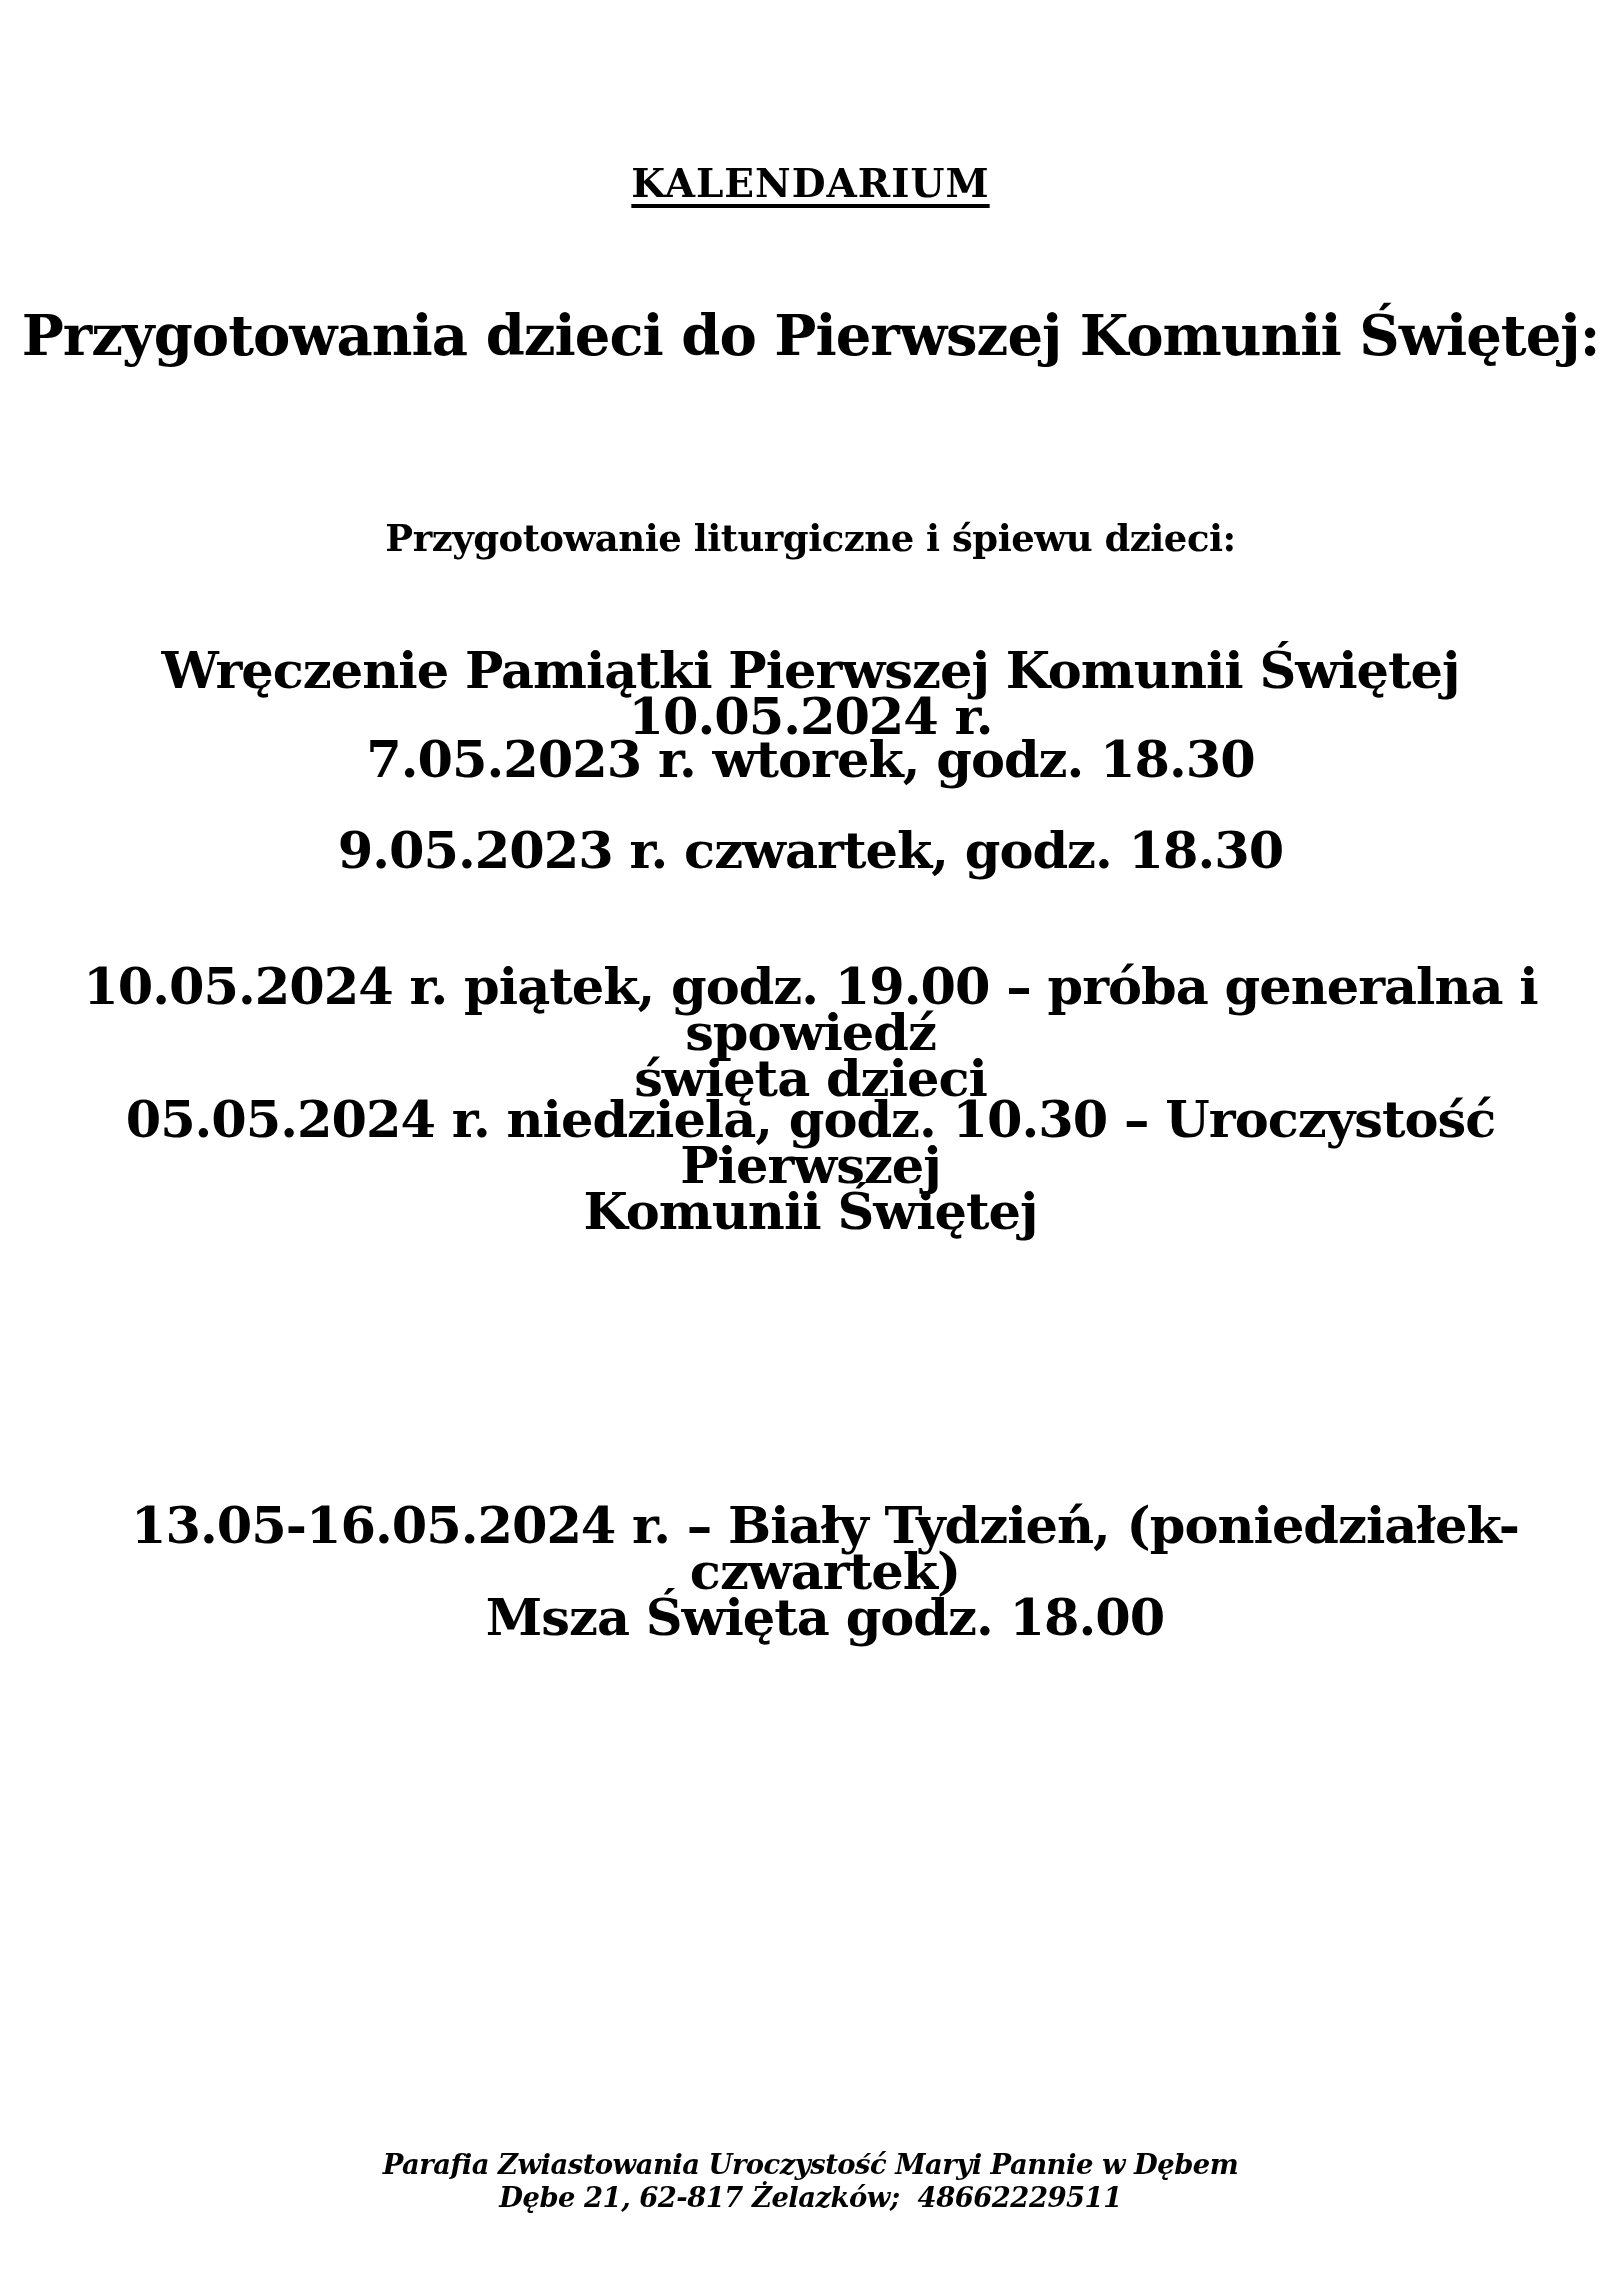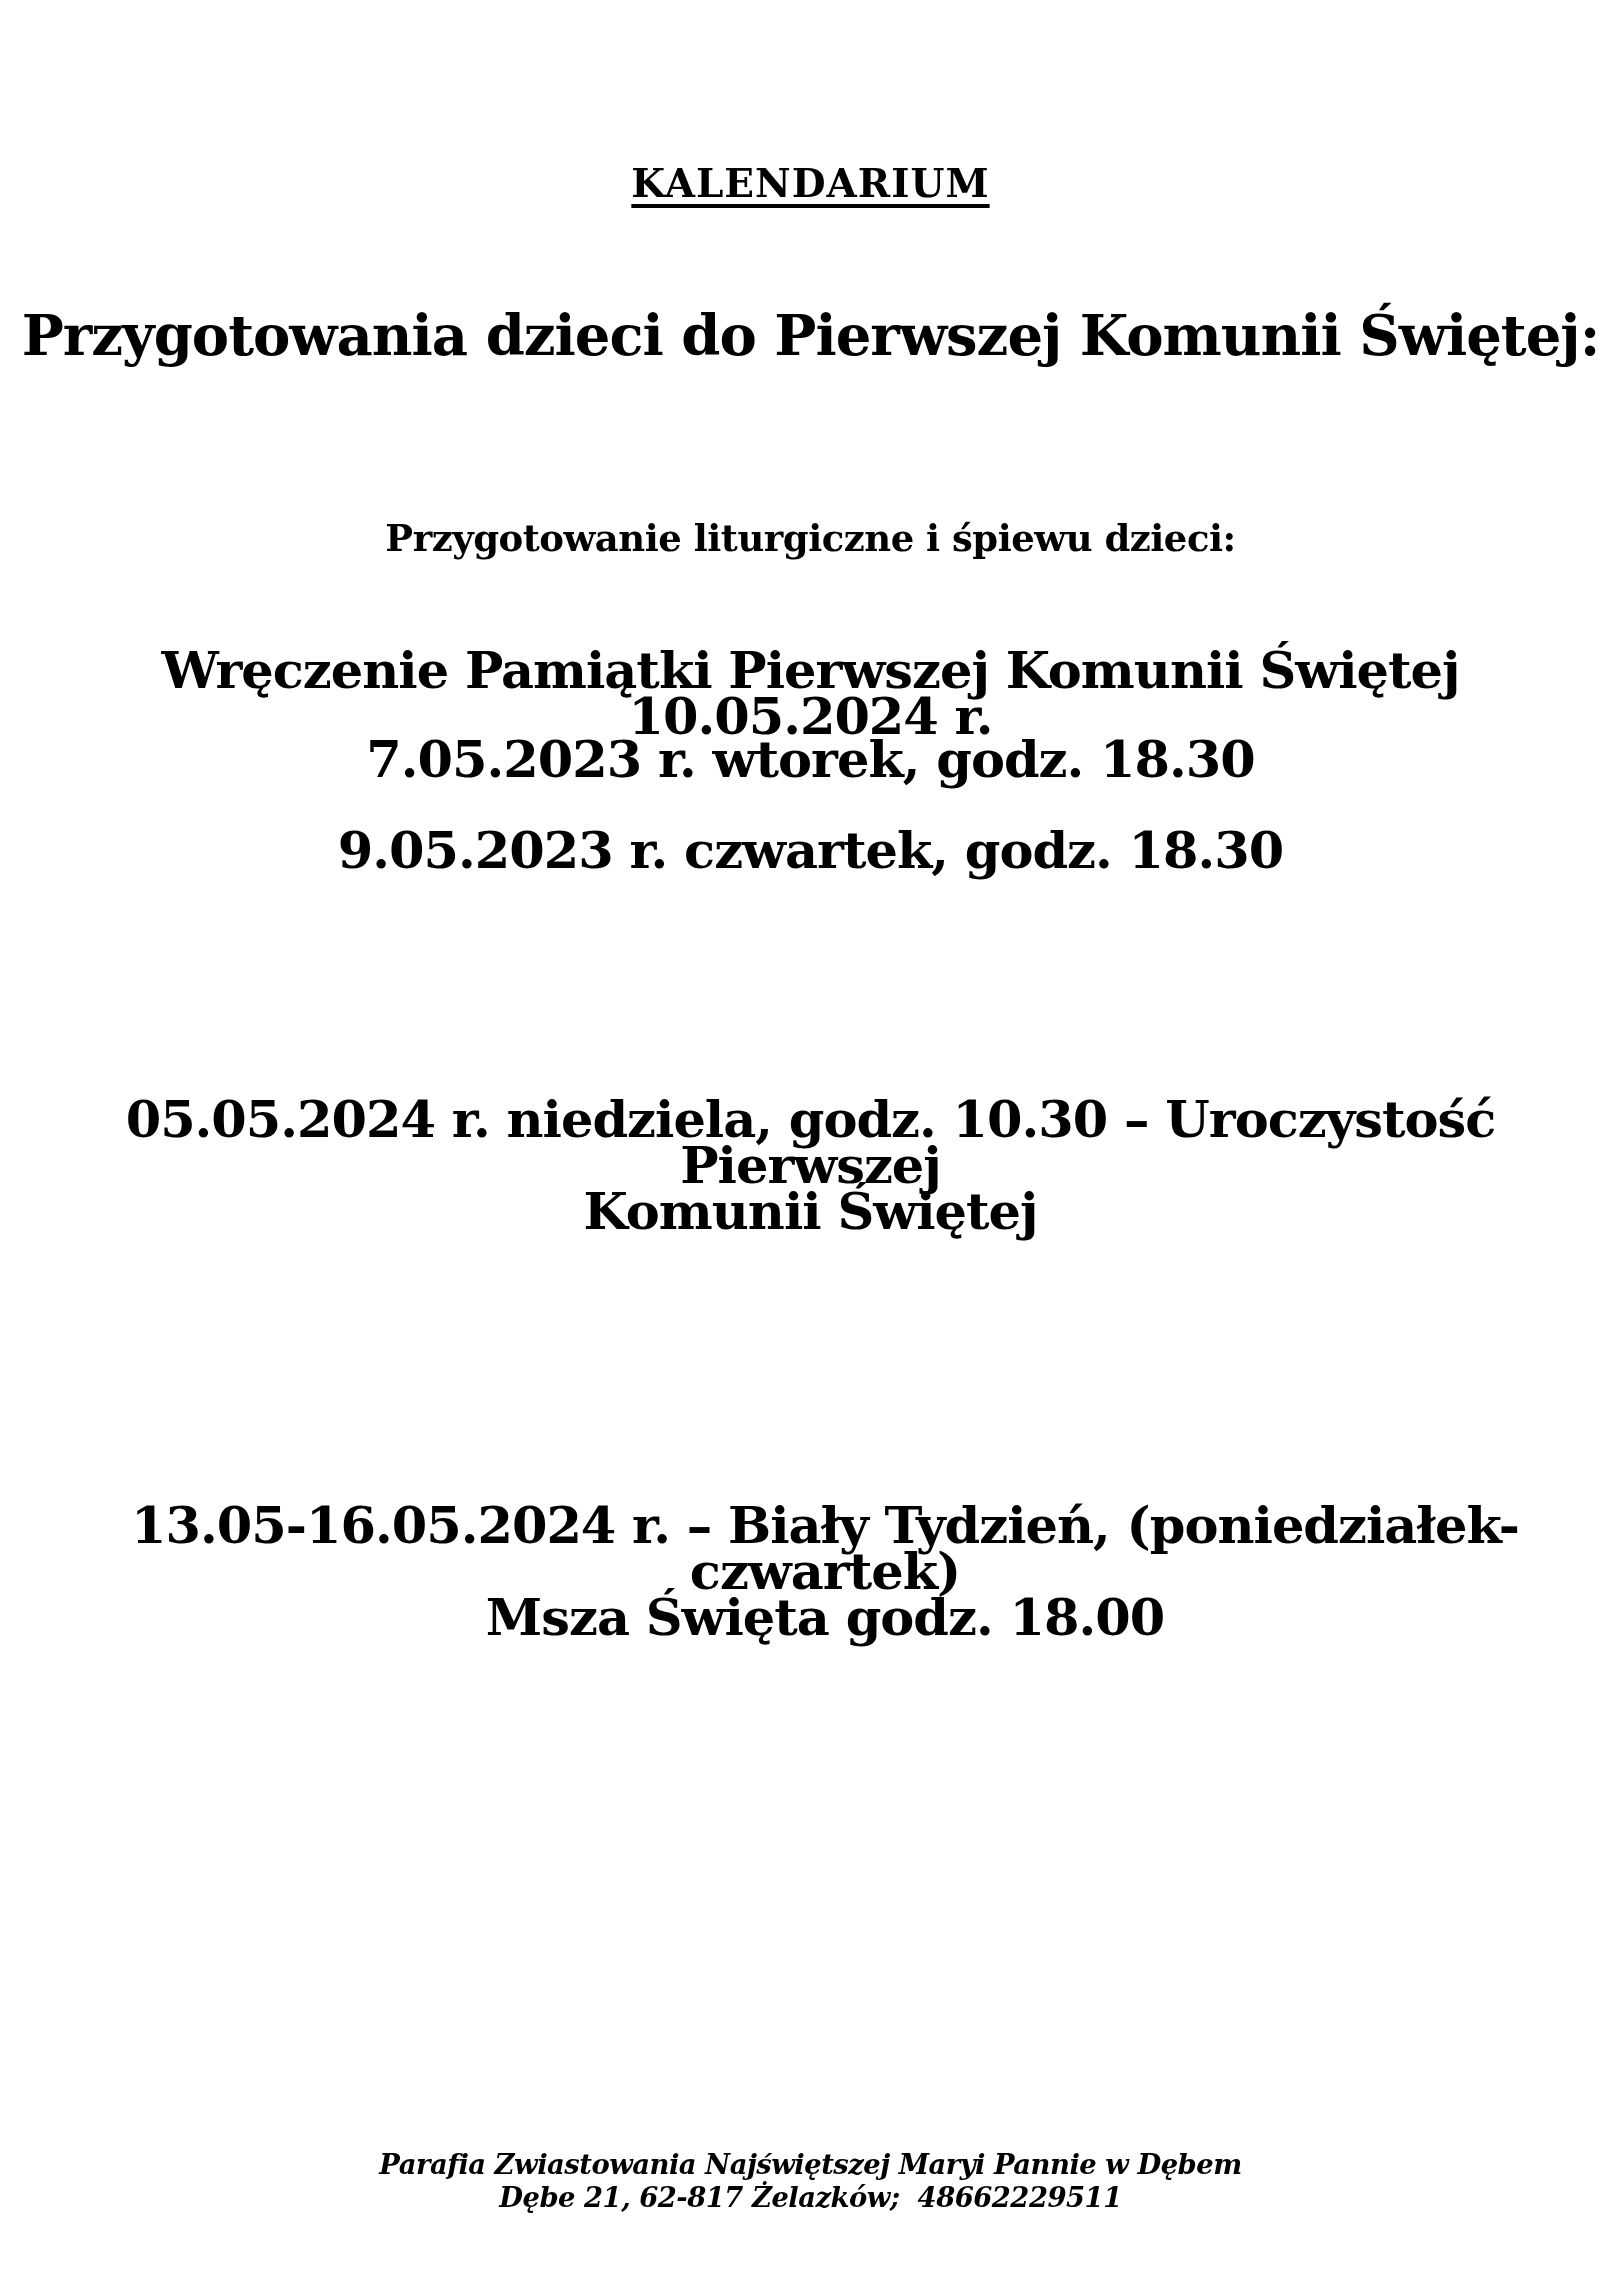--- a/index.html
+++ b/index.html
@@ -83,27 +83,29 @@
   <div class="h1">Przygotowania dzieci do Pierwszej Komunii Świętej:</div>
 
   <div class="h2">Przygotowanie liturgiczne i śpiewu dzieci:</div>
 
   <div class="event e0">Wręczenie Pamiątki Pierwszej Komunii Świętej 10.05.2024 r.</div>
 
   <div class="event e1">7.05.2023 r. wtorek, godz. 18.30</div>
 
   <div class="event e2">9.05.2023 r. czwartek, godz. 18.30</div>
 
+  <div class="event e3">10.05.2024 r. piątek, godz. 19.00 – próba generalna i spowiedź
+święta dzieci</div>
 
   <div class="event e4">05.05.2024 r. niedziela, godz. 10.30 – Uroczystość Pierwszej
 Komunii Świętej</div>
 
 
   <div class="event e6">13.05-16.05.2024 r. – Biały Tydzień, (poniedziałek-czwartek)
 Msza Święta godz. 18.00</div>
 
   <div class="footer">
-    <div>Parafia Zwiastowania Najświętszej Maryi Pannie w Dębem</div>
+    <div>Parafia Zwiastowania Uroczystość Maryi Pannie w Dębem</div>
     <div>Dębe 21, 62-817 Żelazków;  48662229511</div>
   </div>
 
 </div>
 
 
 </body></html>

